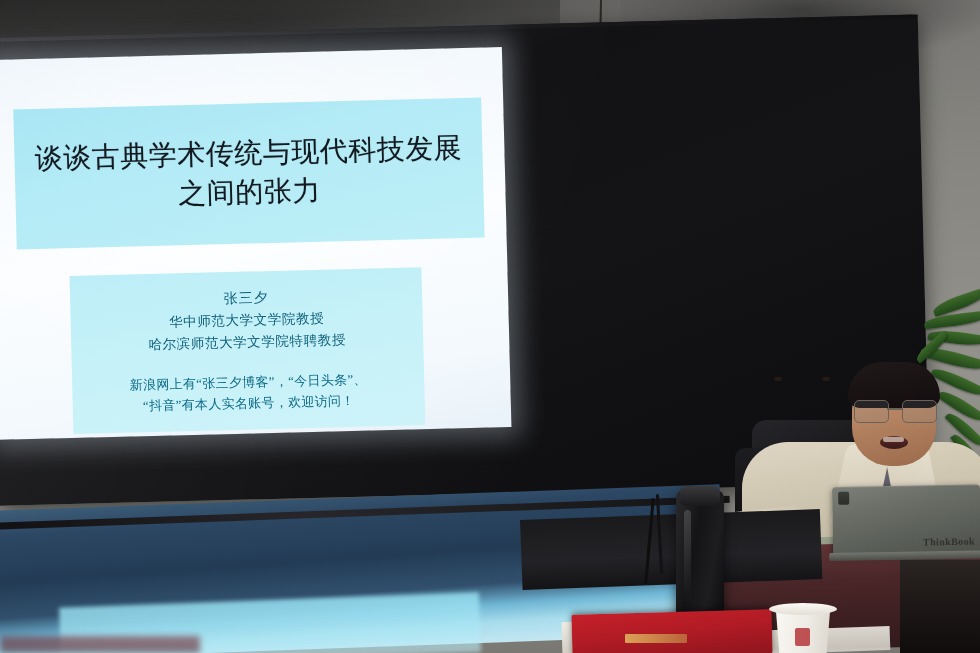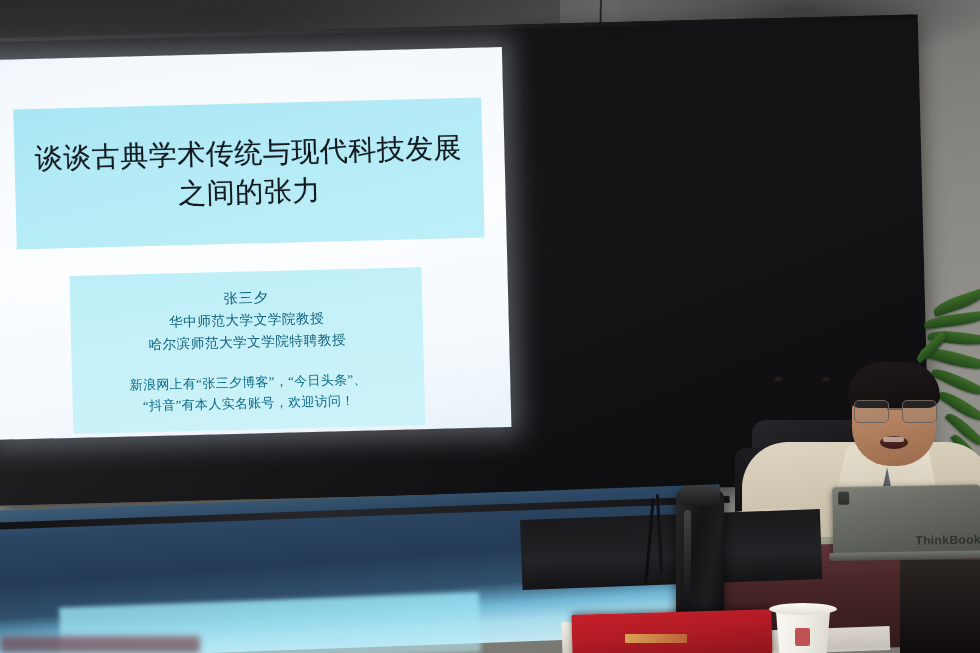--- a/index.html
+++ b/index.html
@@ -245,23 +245,23 @@
     position:absolute;left:0;top:0;width:148px;height:68px;
     background:linear-gradient(168deg,#7c8078 0%,#6b6f67 30%,#5c605a 65%,#4d5049 100%);
     border-radius:4px 4px 2px 2px;
     box-shadow:0 2px 6px rgba(0,0,0,.5), inset 0 1px 0 rgba(255,255,255,.12);
   }
   .laptop-badge{
     position:absolute;left:6px;top:5px;width:11px;height:13px;
     background:linear-gradient(180deg,#3a3d38,#2b2e2a);border-radius:2px;
   }
   .laptop-brand{
-    position:absolute;right:0;bottom:6px;
-    color:#2b2e29;font-size:12px;letter-spacing:.4px;font-weight:bold;
-    font-family:Liberation Sans, sans-serif;opacity:.9;
+    position:absolute;right:6px;bottom:6px;
+    color:#2b2e29;font-size:10px;letter-spacing:.4px;font-weight:bold;
+    font-family:Liberation Serif, serif;opacity:.9;
   }
   .laptop-base{
     position:absolute;left:-4px;top:66px;width:158px;height:8px;
     background:linear-gradient(180deg,#73776f,#4a4d47);border-radius:2px;
   }
 
   
   .paper-cup{
     position:absolute;left:784px;top:524px;width:32px;height:44px;
     background:linear-gradient(100deg,#f2efe8 0%,#e6e2da 55%,#cfcac1 100%);

